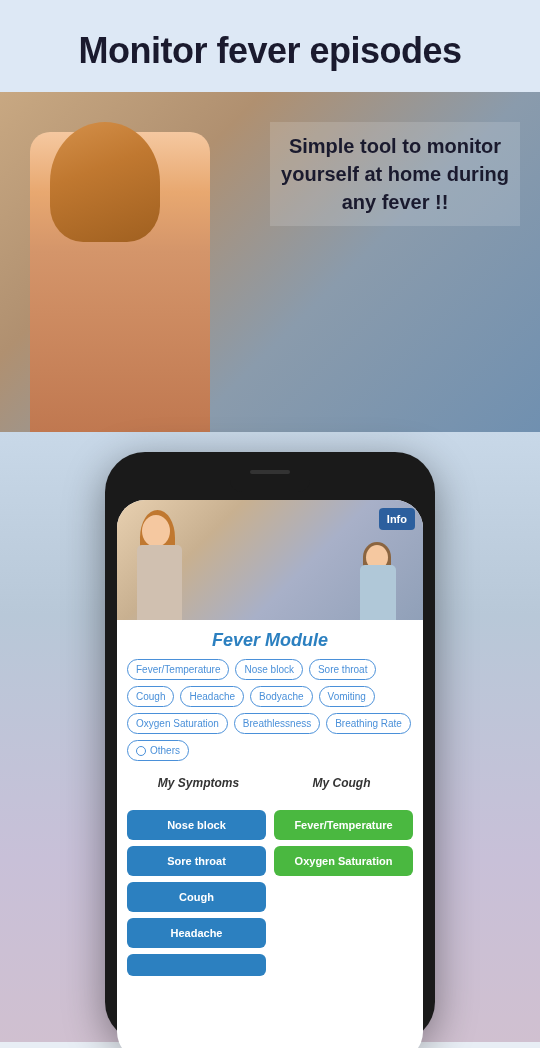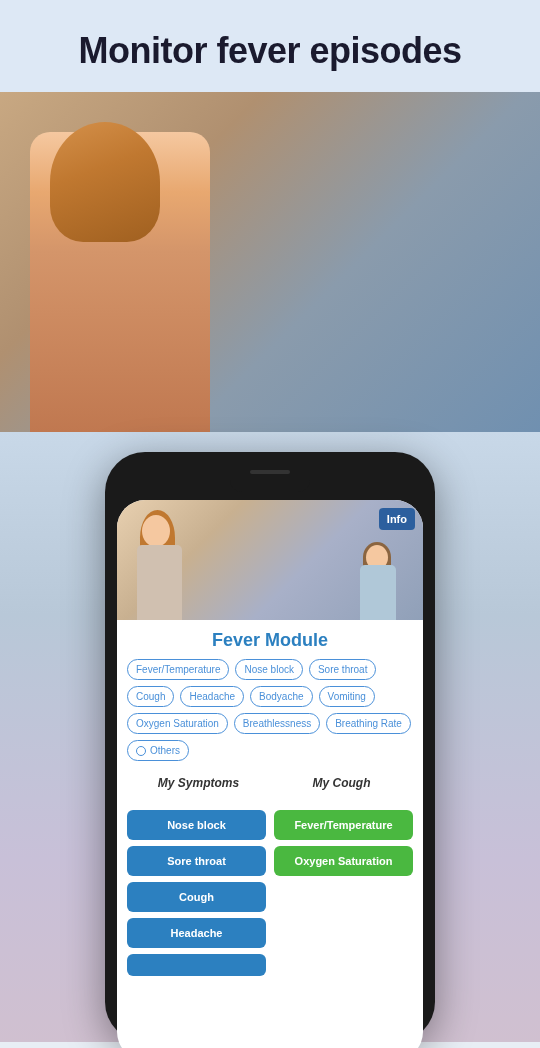--- a/index.html
+++ b/index.html
@@ -239,20 +239,21 @@
       padding: 5px 8px;
       border-radius: 4px;
     }
 
     .module-title {
       text-align: center;
       color: #2c80c0;
       font-size: 18px;
       font-weight: 700;
       padding: 10px 0 8px;
+      font-style: italic;
     }
 
     .search-bar {
       margin: 0 12px 10px;
       border: 1.5px solid #ccc;
       border-radius: 20px;
       padding: 7px 14px;
       display: flex;
       align-items: center;
       gap: 8px;
@@ -384,20 +385,23 @@
 <div class="hero-section">
   <div class="hero-bg">
 
     <div class="hero-figure-woman">
       <div class="woman-hair-side"></div>
       <div class="woman-hair"></div>
       <div class="woman-head"></div>
       <div class="woman-body"></div>
     </div>
 
+    <div class="hero-text">
+      <p>Simple tool to monitor yourself at home during any fever !!</p>
+    </div>
   </div>
 </div>
 
 <div class="phone-section">
   <div class="phone-mockup">
     <div class="phone-notch">
       <div class="phone-speaker"></div>
     </div>
 
     <div class="phone-screen">

